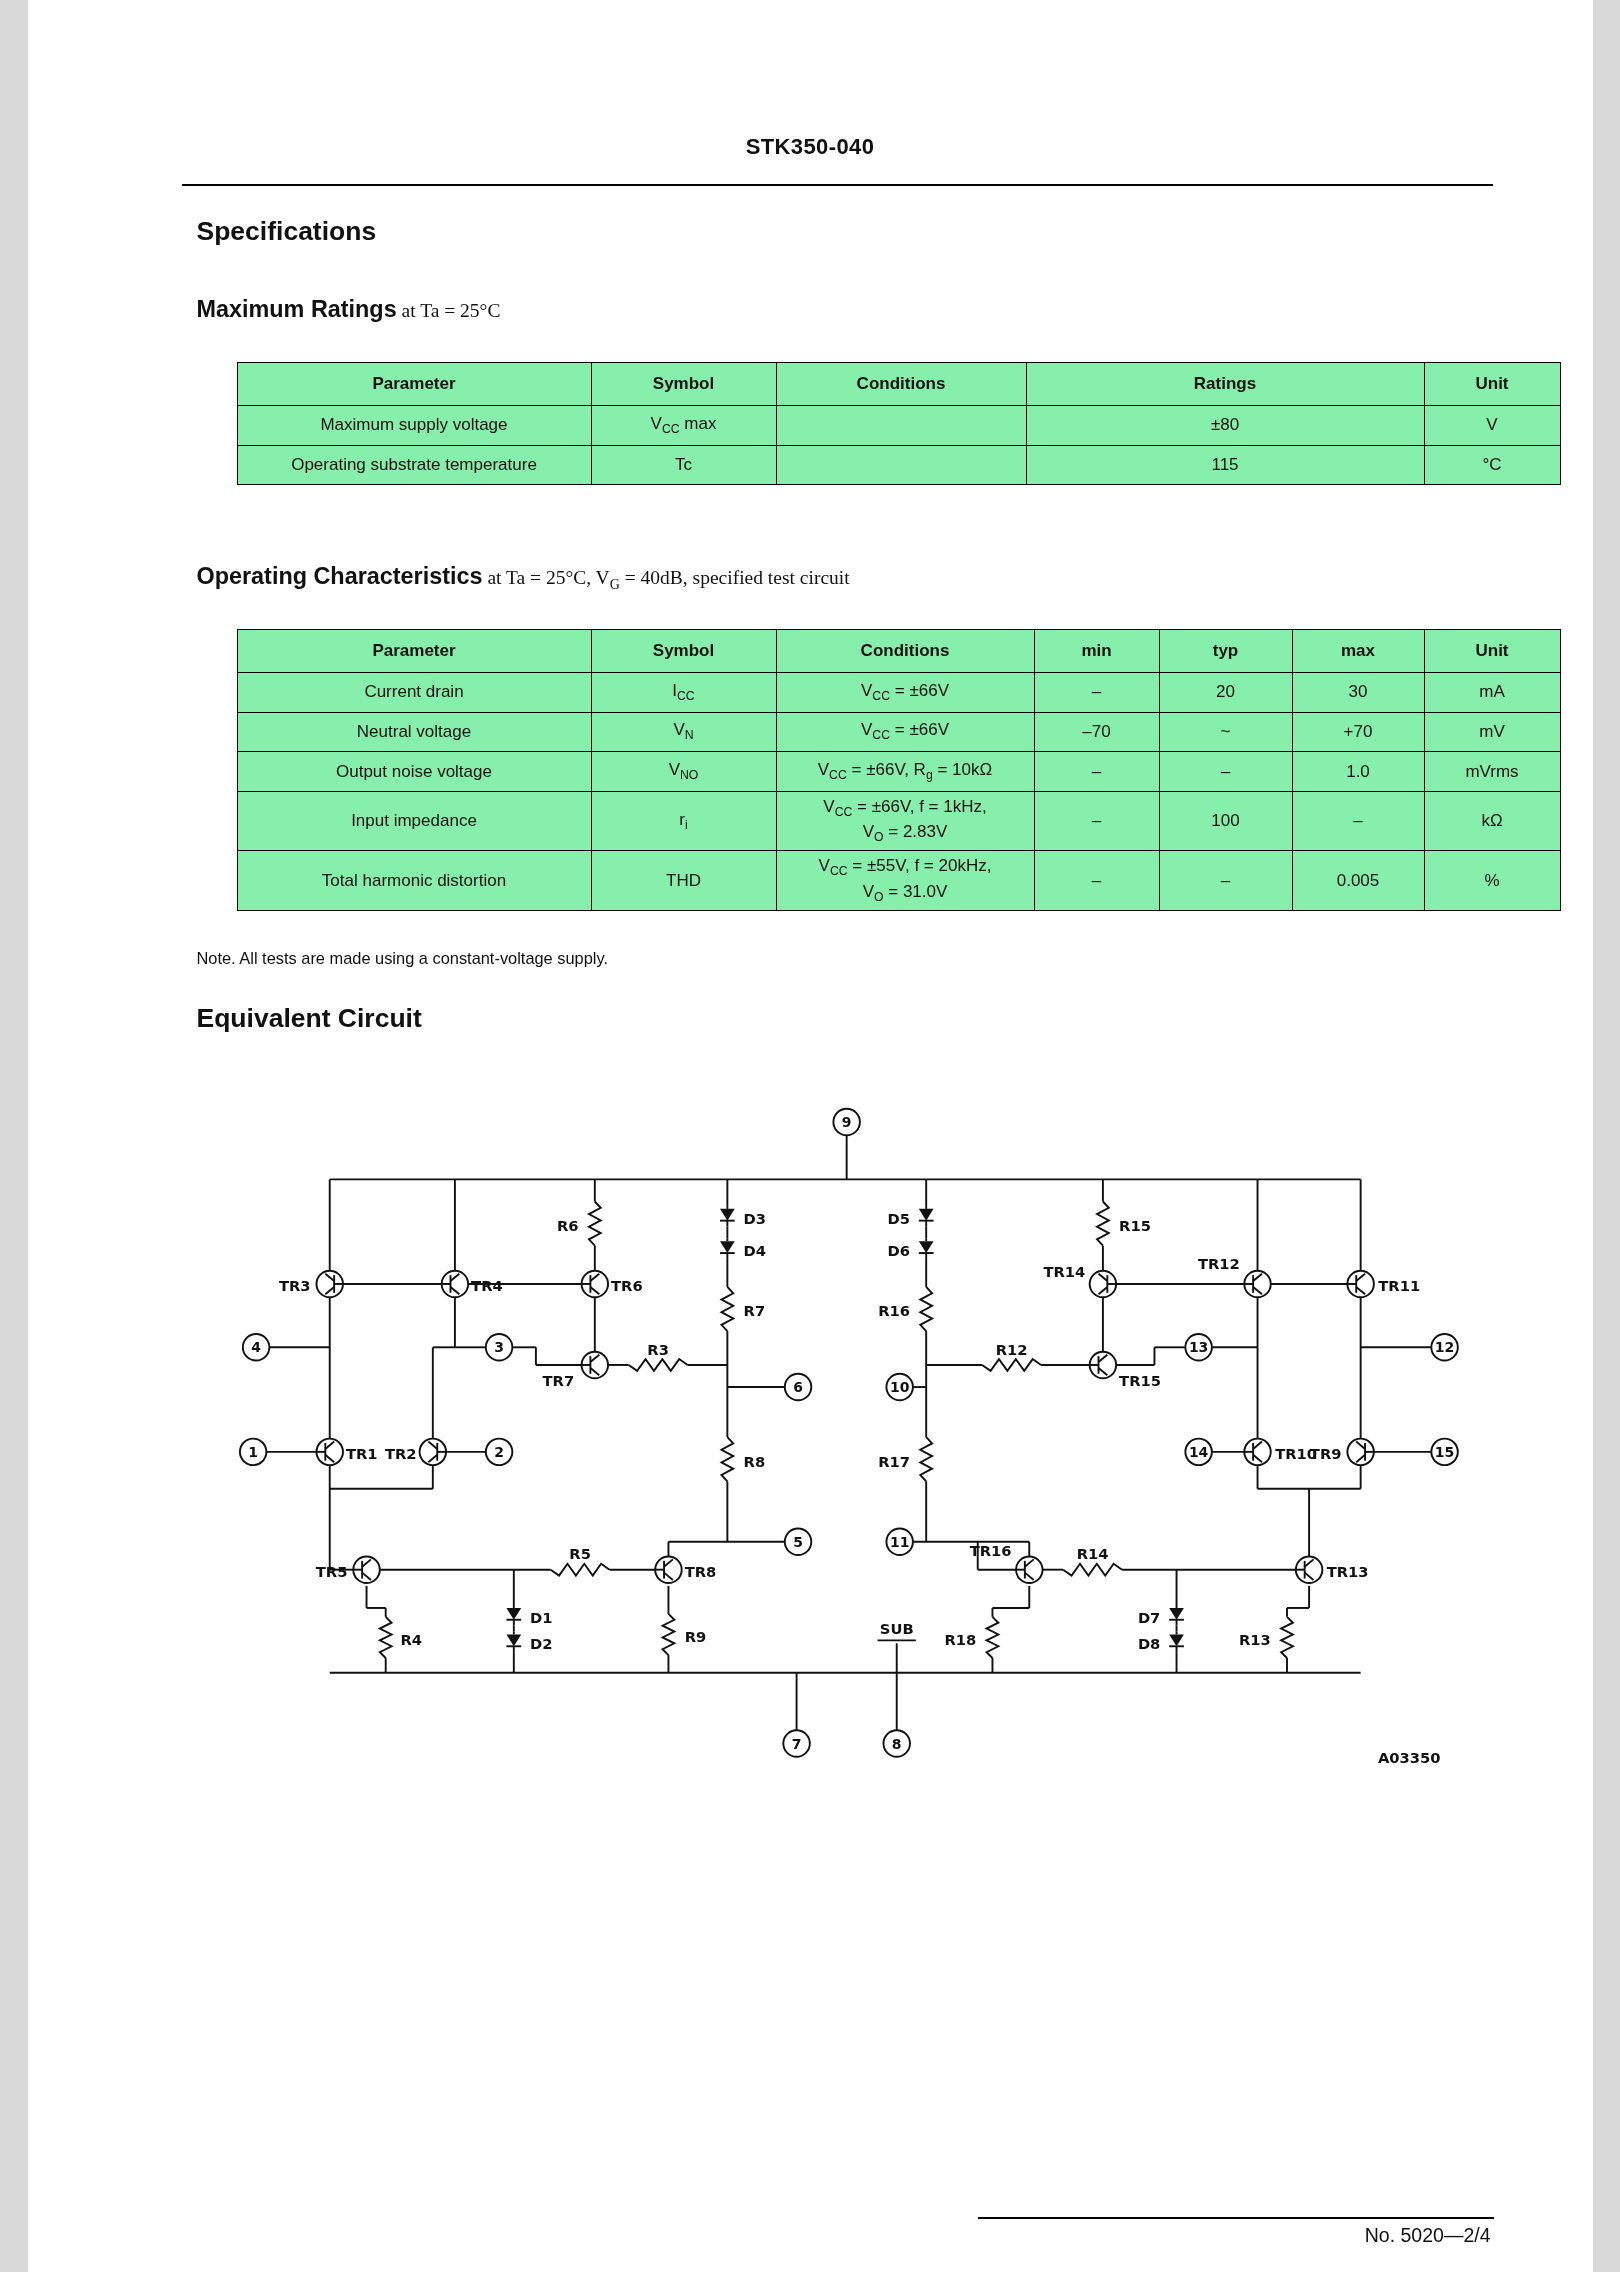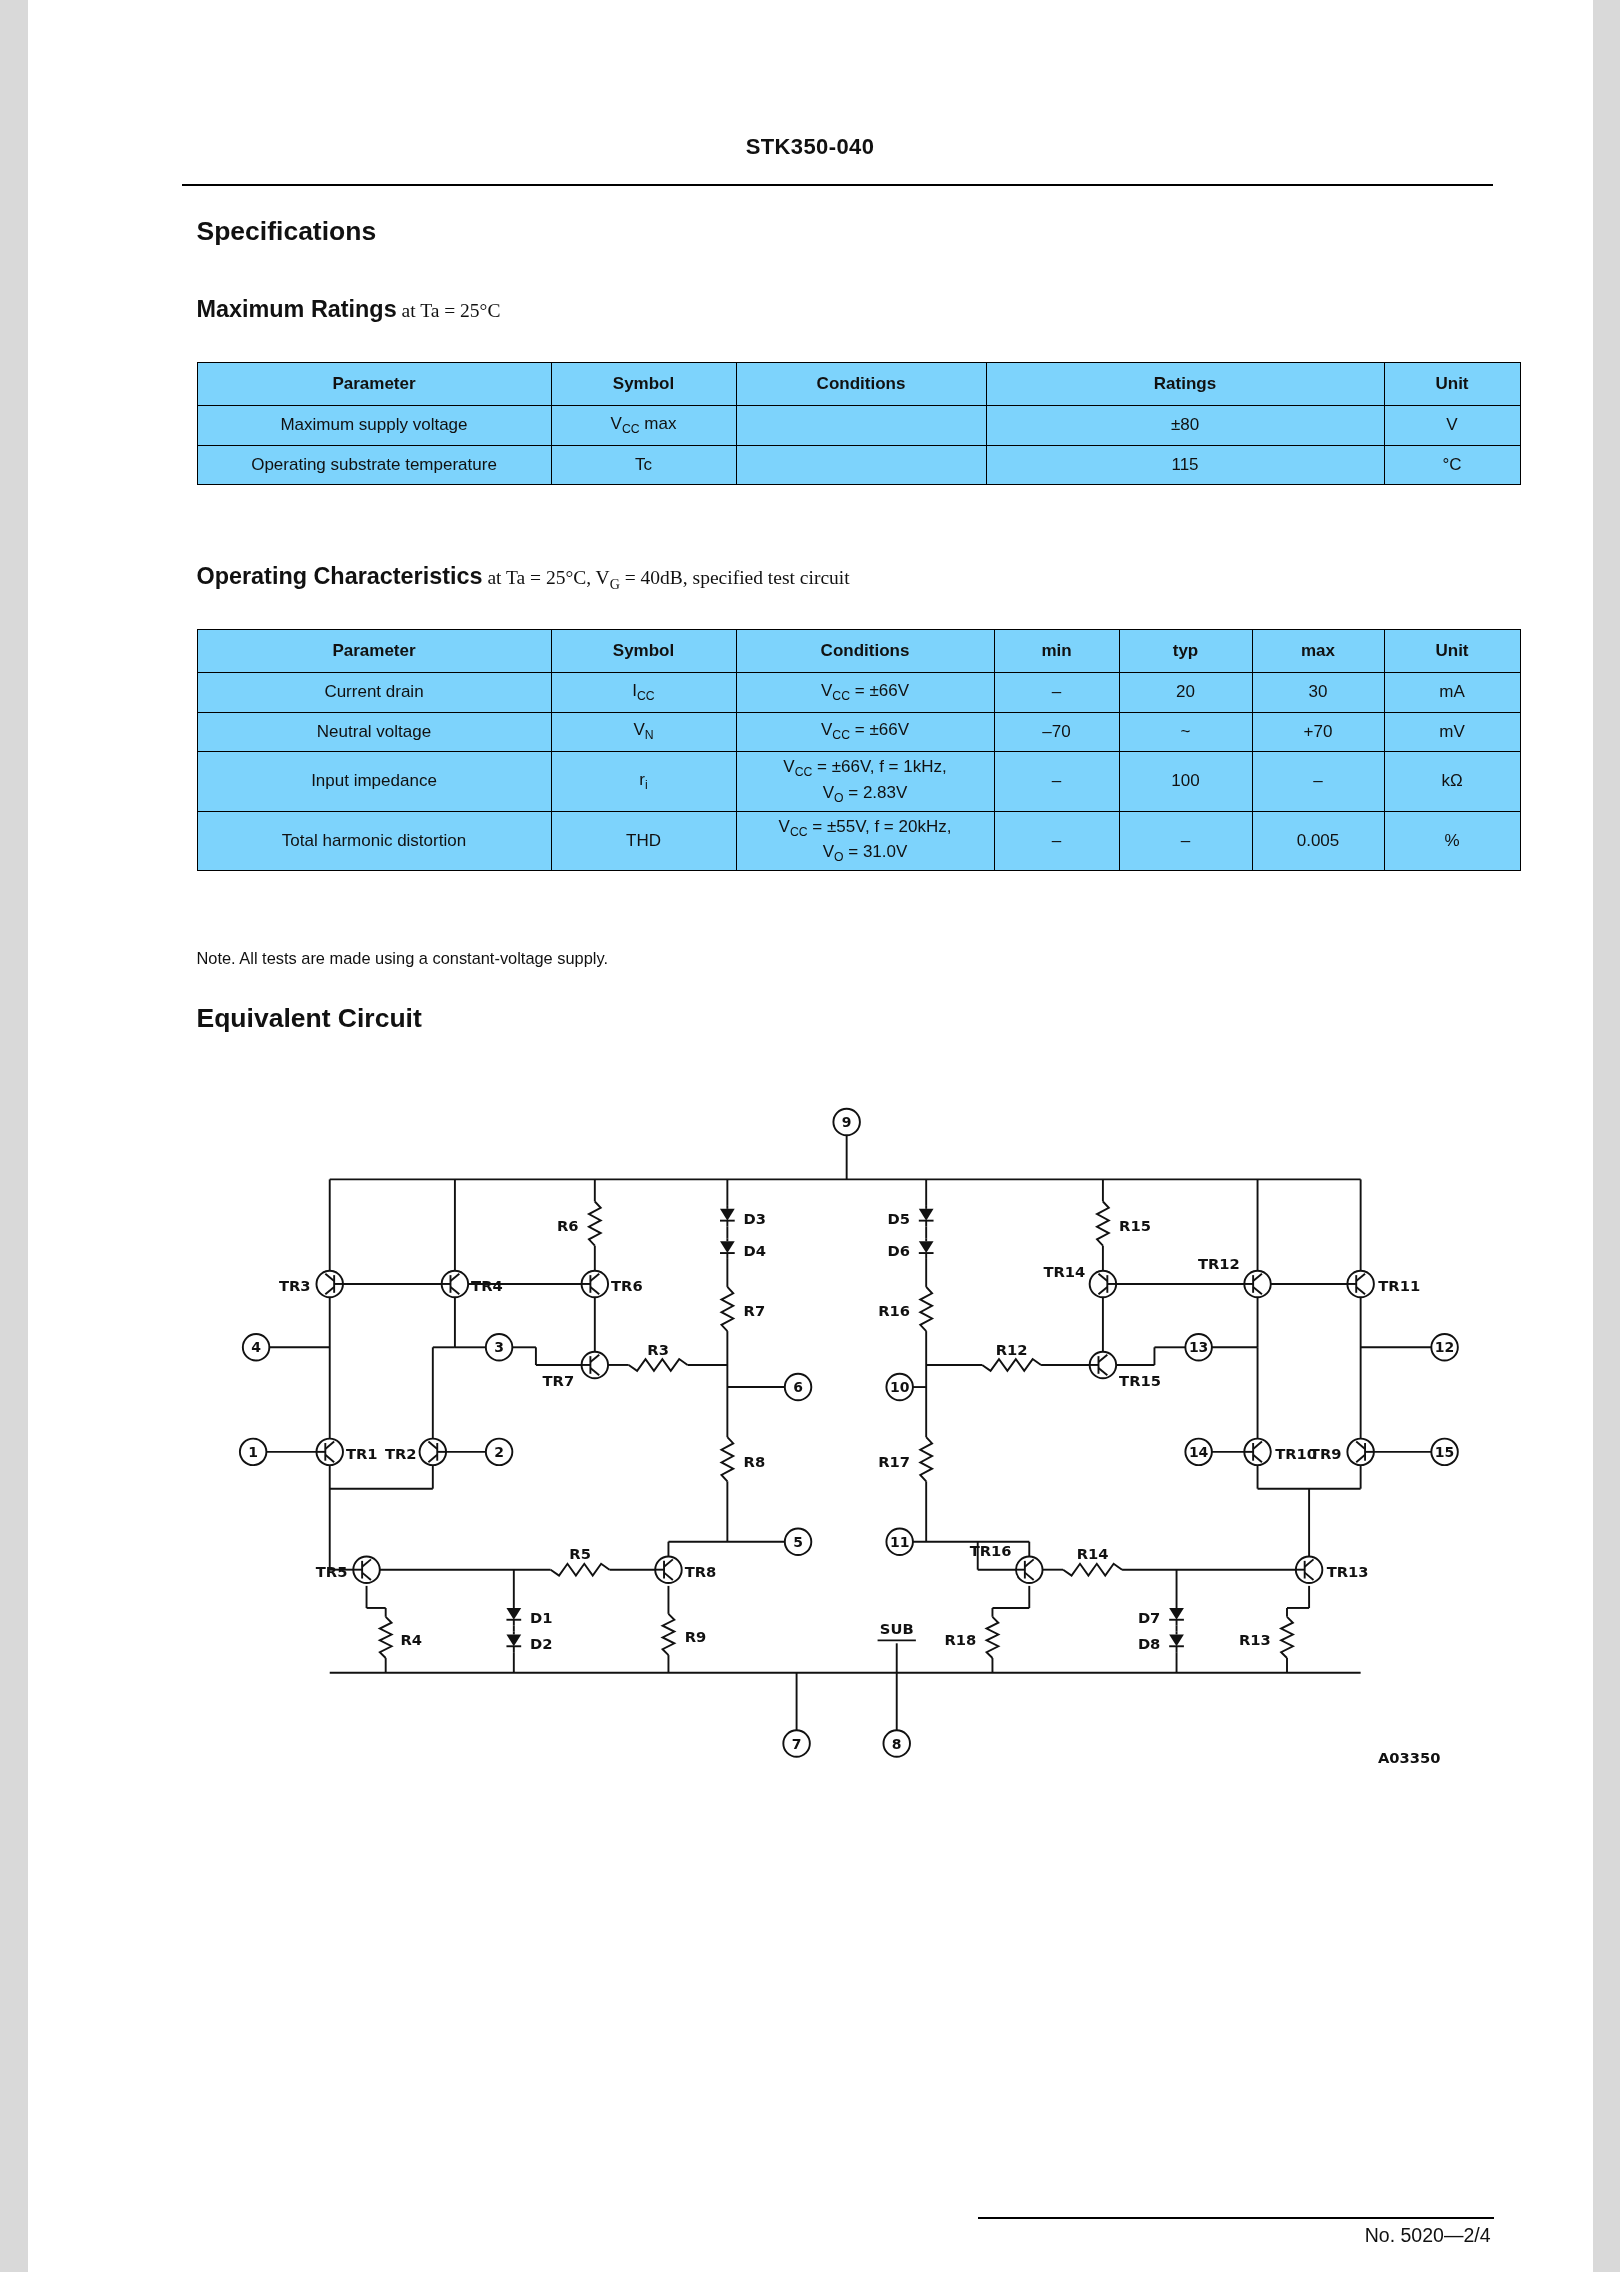--- a/index.html
+++ b/index.html
@@ -7,21 +7,21 @@
         font-family:"Liberation Sans",sans-serif;overflow:hidden;margin:0 auto;}
   .h-doc{position:absolute;top:134px;left:0;width:100%;text-align:center;
          font-size:22px;font-weight:bold;letter-spacing:0.4px;}
   .rule{position:absolute;top:184px;left:154px;width:1311px;border-top:2.3px solid #000;}
   .h-spec{position:absolute;top:216px;left:169px;font-size:26.5px;font-weight:bold;}
   .h-sub{position:absolute;left:169px;font-size:23.4px;font-weight:bold;}
   .h-max{top:296px;}
   .h-op{top:563px;}
   .h-eq{top:1003px;font-size:26.5px;}
   .serif-sub{font-family:"Liberation Serif",serif;font-size:19.5px;font-weight:normal;}
-  .dt{position:absolute;border-collapse:collapse;table-layout:fixed;background:#7dd3fc;}
+  .dt{position:absolute;border-collapse:collapse;table-layout:fixed;background:#86efac;margin-left:40px;}
   .dt th,.dt td{border:1.6px solid #000;font-size:17px;padding:3.9px 9.3px;text-align:center;
                 vertical-align:middle;height:31px;line-height:1.3;}
   .dt th{font-weight:bold;height:34px;}
   .dt td.al{text-align:center;}
   sub{font-size:.72em;}
   .t1{top:362px;left:169px;width:1322px;}
   .t2{top:629px;left:169px;width:1322px;}
   .note{position:absolute;top:949px;left:169px;font-size:16.4px;}
   .circuit{position:absolute;top:1098px;left:206px;width:1296px;height:693px;}
   .circuit line,.circuit polyline,.circuit circle{stroke:#111;stroke-width:1.3;fill:none;}
@@ -114,20 +114,29 @@
           <td>mA</td>
         </tr>
         <tr>
           <td class="al">Neutral voltage</td>
           <td>V<sub>N</sub></td>
           <td>V<sub>CC</sub> = ±66V</td>
           <td>–70</td>
           <td>~</td>
           <td>+70</td>
           <td>mV</td>
+        </tr>
+        <tr>
+          <td class="al">Output noise voltage</td>
+          <td>V<sub>NO</sub></td>
+          <td>V<sub>CC</sub> = ±66V, R<sub>g</sub> = 10kΩ</td>
+          <td>–</td>
+          <td>–</td>
+          <td>1.0</td>
+          <td>mVrms</td>
         </tr>
         <tr>
           <td class="al">Input impedance</td>
           <td>r<sub>i</sub></td>
           <td>V<sub>CC</sub> = ±66V, f = 1kHz,<br>V<sub>O</sub> = 2.83V</td>
           <td>–</td>
           <td>100</td>
           <td>–</td>
           <td>kΩ</td>
         </tr>

